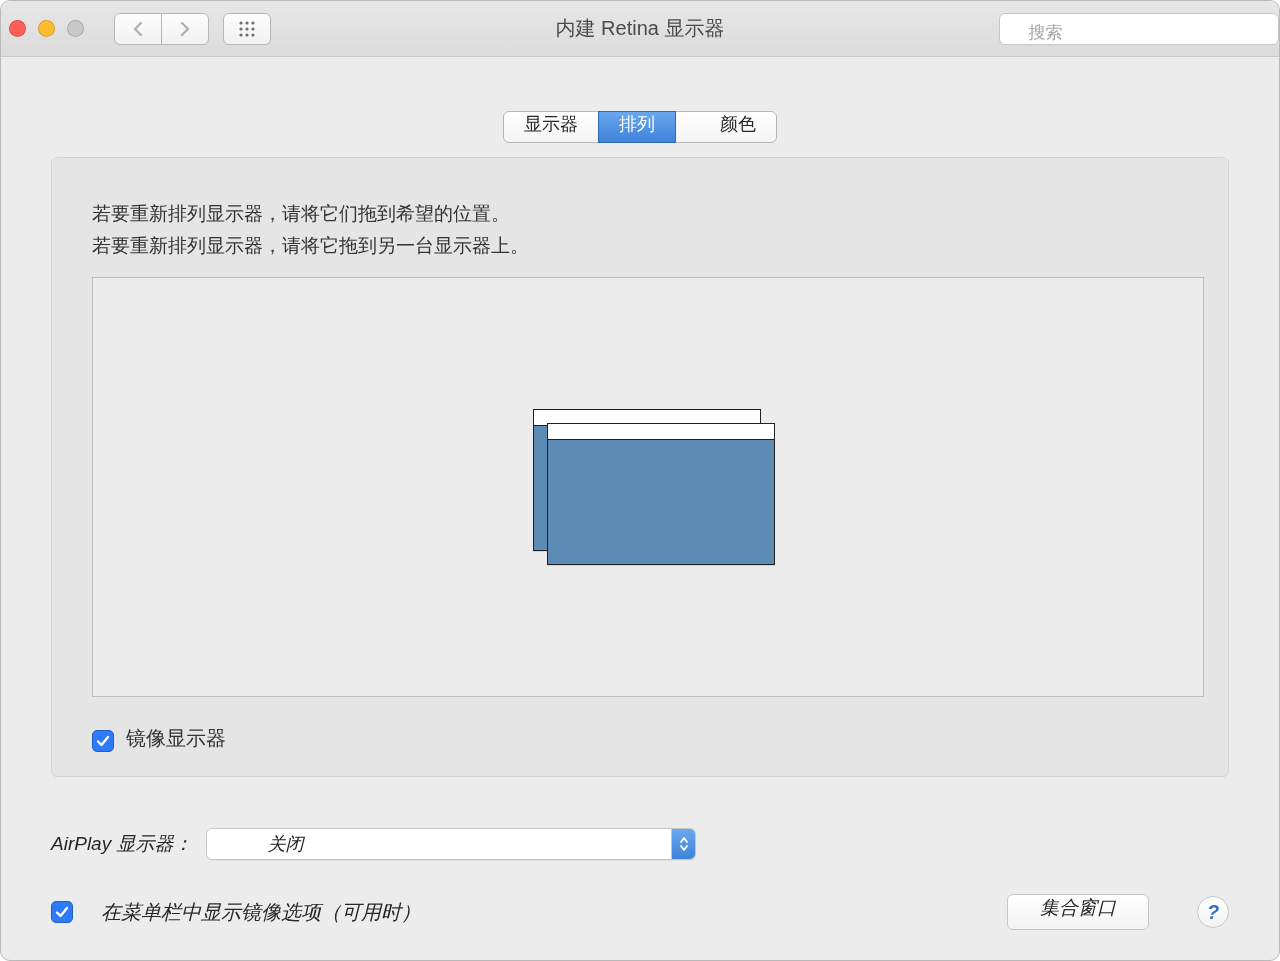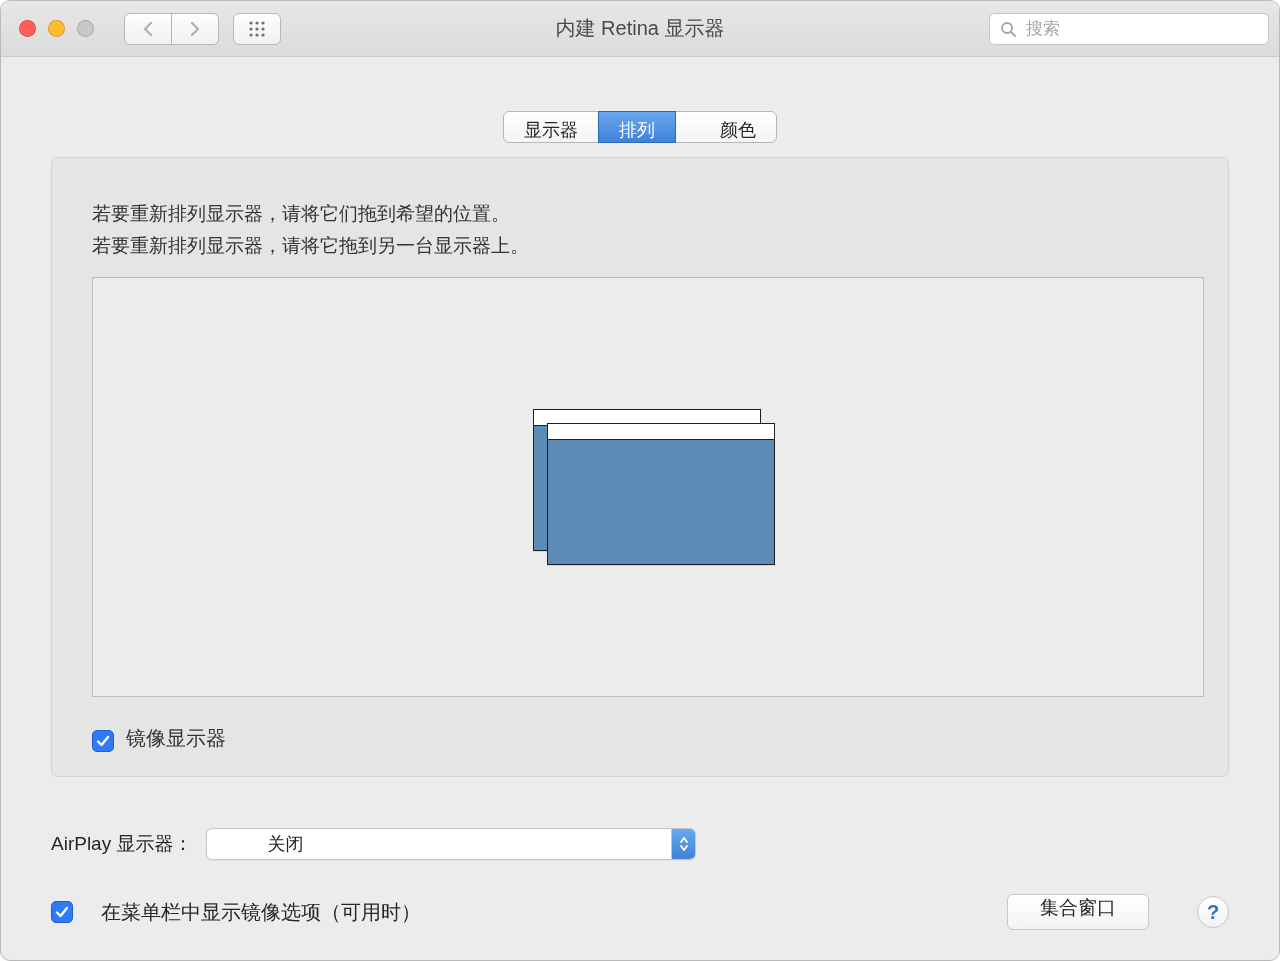--- a/index.html
+++ b/index.html
@@ -26,21 +26,21 @@
 
   
   .titlebar {
     height: 56px;
     flex: 0 0 56px;
     border-bottom: 1px solid #c9c9c9;
     background: linear-gradient(#e8e7e7, #dcdbdb);
     display: flex;
     align-items: center;
     position: relative;
-    padding: 0 10px;
+    padding: 0 0;
   }
   .traffic-lights { display: flex; gap: 12px; margin-left: 8px; }
   .tl {
     width: 17px; height: 17px; border-radius: 50%;
     border: 1px solid rgba(0,0,0,.15);
   }
   .tl-close { background: #ff5f57; }
   .tl-min   { background: #febc2e; }
   .tl-zoom  { background: #c8c8c8; }
 
@@ -77,40 +77,41 @@
   }
   .searchbox {
     width: 100%; height: 32px;
     border: 1px solid #c6c6c6;
     border-radius: 6px;
     background: #fff;
     display: flex; align-items: center;
     padding: 0 10px;
     gap: 8px;
     color: #a5a5a5;
+    flex-direction: column;
   }
   .searchbox input {
     flex: 1; border: none; outline: none; background: transparent;
     font-size: 17px; color: #333;
   }
   .searchbox input::placeholder { color: #a5a5a5; }
 
   
   .content { flex: 1; display: flex; flex-direction: column; }
 
   .tabs {
     display: flex; justify-content: center;
     margin-top: 54px;
   }
   .tab {
     height: 32px;
     padding: 0 20px;
     border: 1px solid #b6b6b6;
     background: linear-gradient(#fff, #f4f4f4);
-    display: flex; align-items: flex-end;
+    display: flex; align-items: flex-start;
     font-size: 18px;
     color: #262626;
     margin-left: -1px;
   }
   .tab:first-child { border-top-left-radius: 6px; border-bottom-left-radius: 6px; margin-left: 0; }
   .tab:last-child  { border-top-right-radius: 6px; border-bottom-right-radius: 6px; padding-left: 44px; }
   .tab.active {
     background: linear-gradient(#69a7ef, #3f82d9);
     border-color: #2f68b6;
     color: #fff;
@@ -168,21 +169,21 @@
     border: 1px solid #b6b6b6;
     border-radius: 5px;
     background: #fff;
     display: flex; align-items: center; justify-content: center;
     flex: 0 0 22px;
   }
   .checkbox.checked { background: #2f7af8; border-color: #2160c4; }
   .checkbox.checked svg { display: block; }
   .checkbox svg { display: none; }
 
-  .bottom-zone { margin-top: auto; padding: 0 50px 30px 50px; }
+  .bottom-zone { margin-top: auto; padding: 0 50px 30px 50px; font-style: italic; }
 
   .airplay-row {
     display: flex; align-items: center; gap: 14px;
     font-size: 19px;
     margin-top: 30px;
   }
   .airplay-label { white-space: nowrap; }
   .select {
     flex: 0 0 490px;
     height: 32px;

